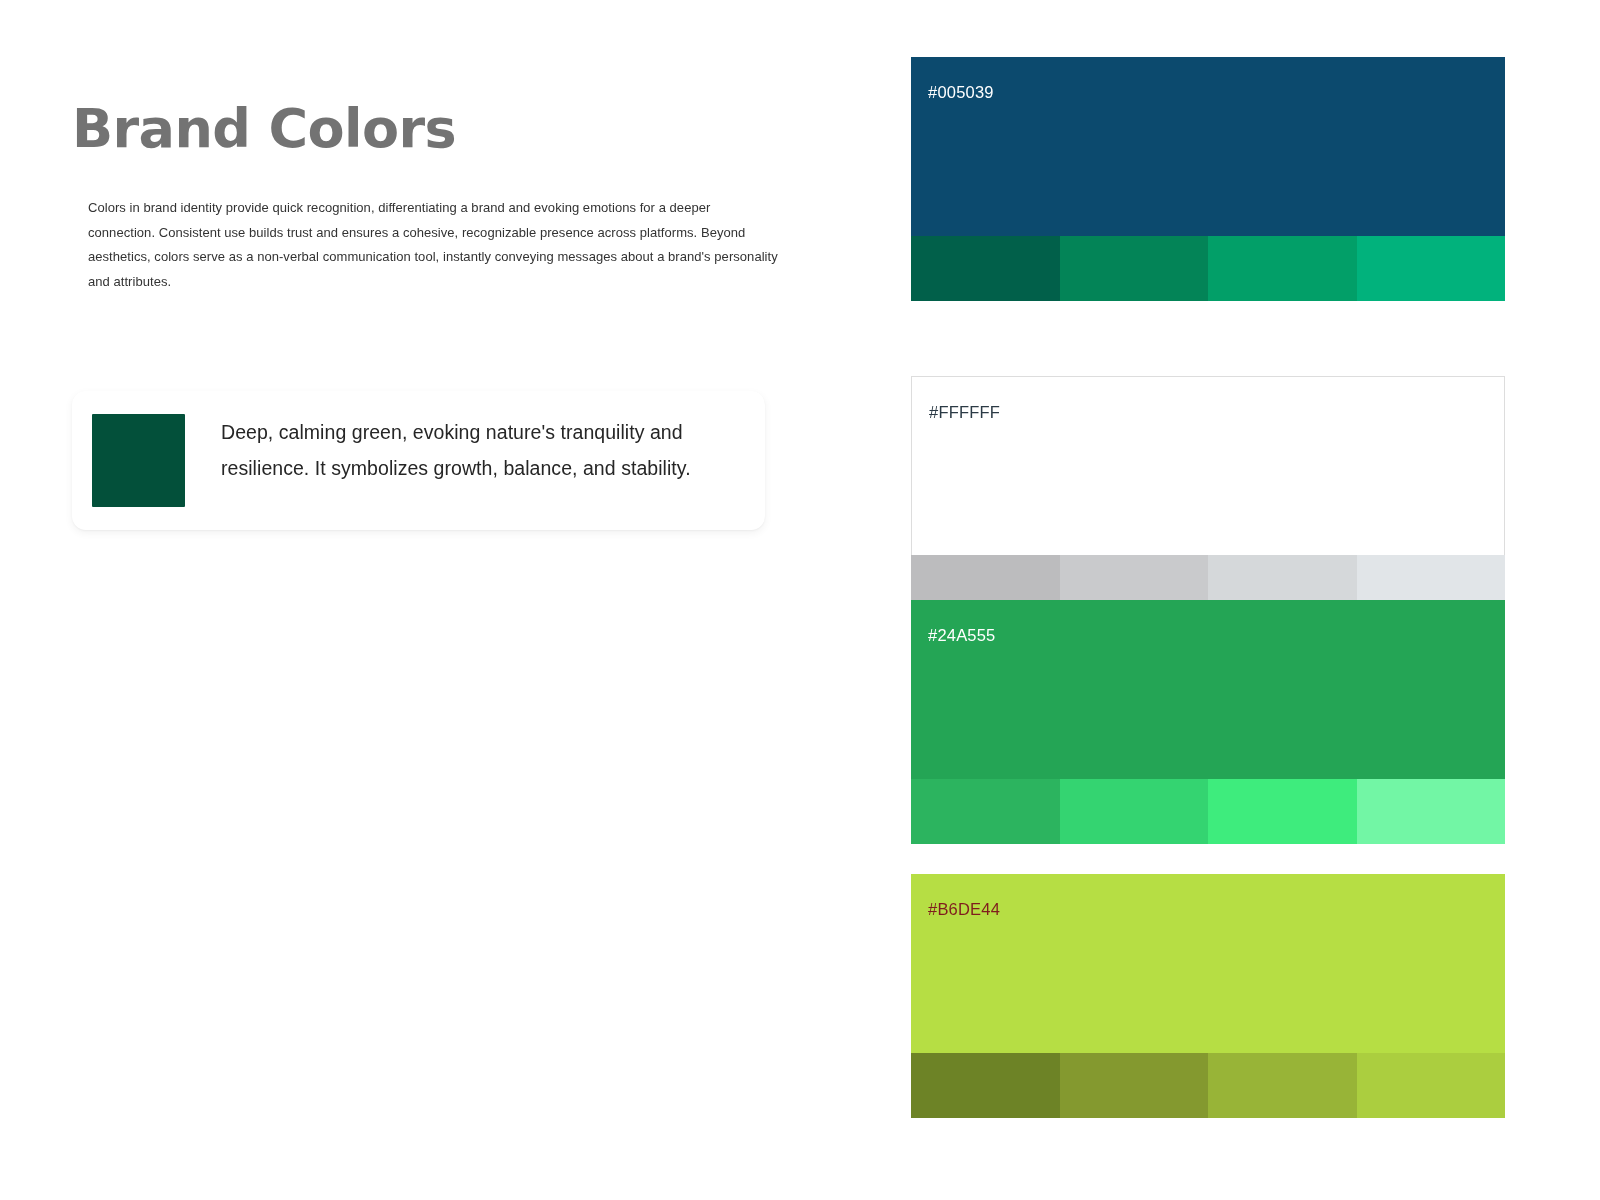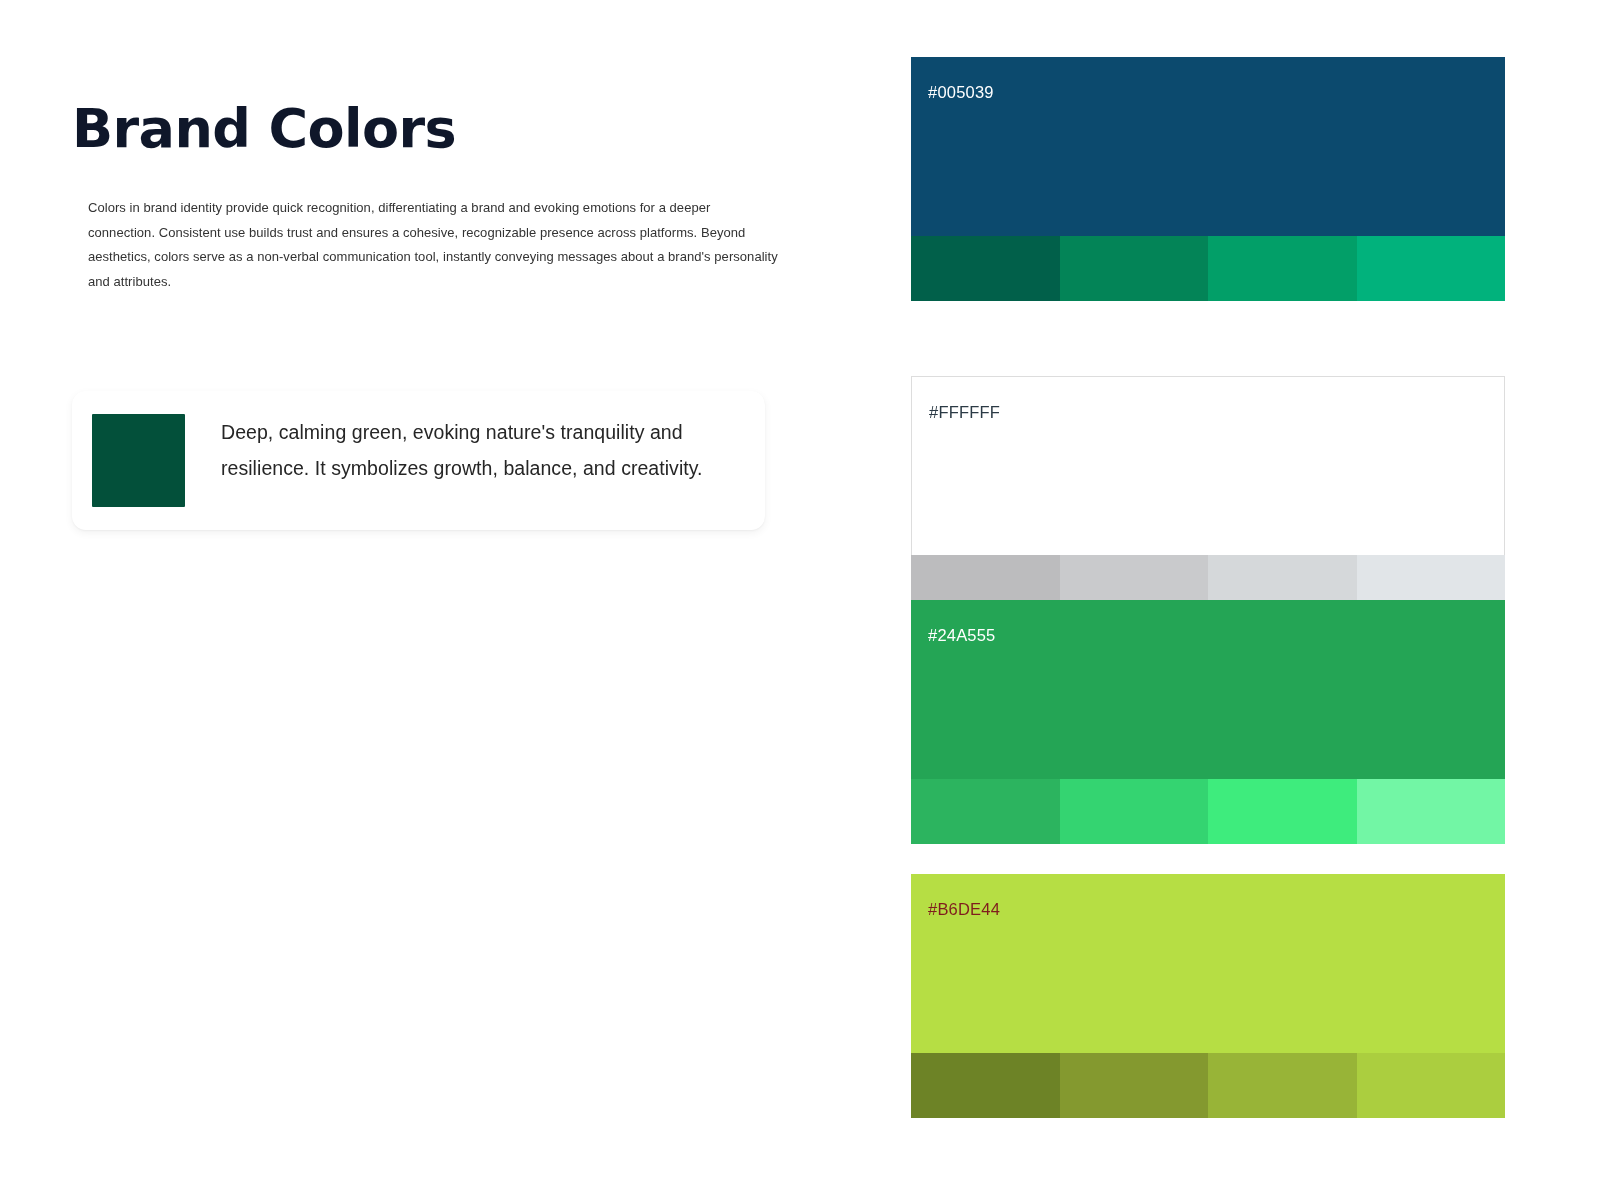--- a/index.html
+++ b/index.html
@@ -24,21 +24,21 @@
     height: 1200px;
   }
 
   .page-title {
     position: absolute;
     left: 0;
     top: 62px;
     font-size: 54px;
     line-height: 62px;
     font-weight: bold;
-    color: #0f172a;
+    color: #737373;
     letter-spacing: -0.6px;
     font-family: "DejaVu Sans", sans-serif;
     white-space: nowrap;
   }
 
   .intro-paragraph {
     position: absolute;
     left: 16px;
     top: 183px;
     width: 690px;
@@ -136,21 +136,21 @@
 <div class="left-col">
 
   <h1 class="page-title">Brand Colors</h1>
 
   <p class="intro-paragraph">Colors in brand identity provide quick recognition, differentiating a brand and evoking emotions for a deeper connection. Consistent use builds trust and ensures a cohesive, recognizable presence across platforms. Beyond aesthetics, colors serve as a non-verbal communication tool, instantly conveying messages about a brand's personality and attributes.</p>
 
   <div class="cards">
 
     <div class="color-card wide">
       <div class="card-swatch" id="card-swatch-0" style="background: rgb(3, 80, 58);"></div>
-      <div class="card-text">Deep, calming green, evoking nature's tranquility and resilience. It symbolizes growth, balance, and creativity.</div>
+      <div class="card-text">Deep, calming green, evoking nature's tranquility and resilience. It symbolizes growth, balance, and stability.</div>
     </div>
 
 
 
   </div>
 </div>
 
 <div class="palettes">
 
   <div class="palette" id="palette-0">

